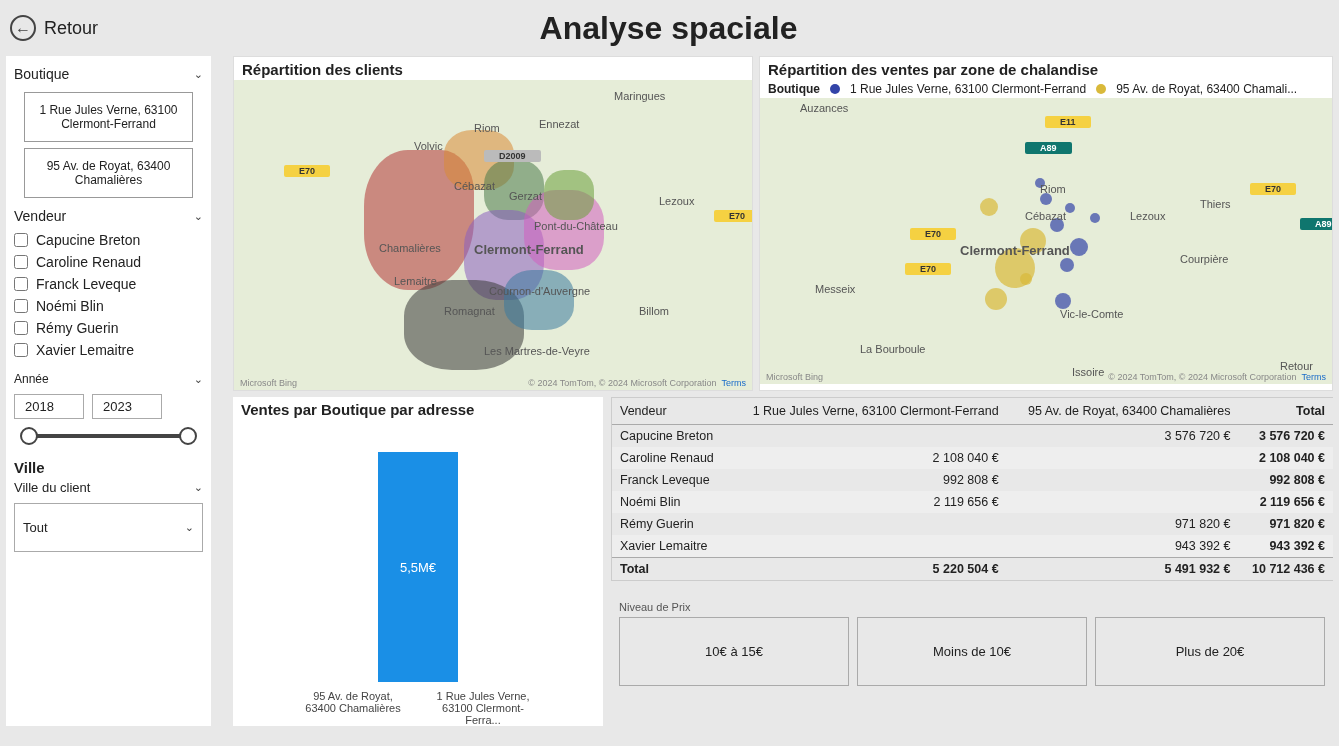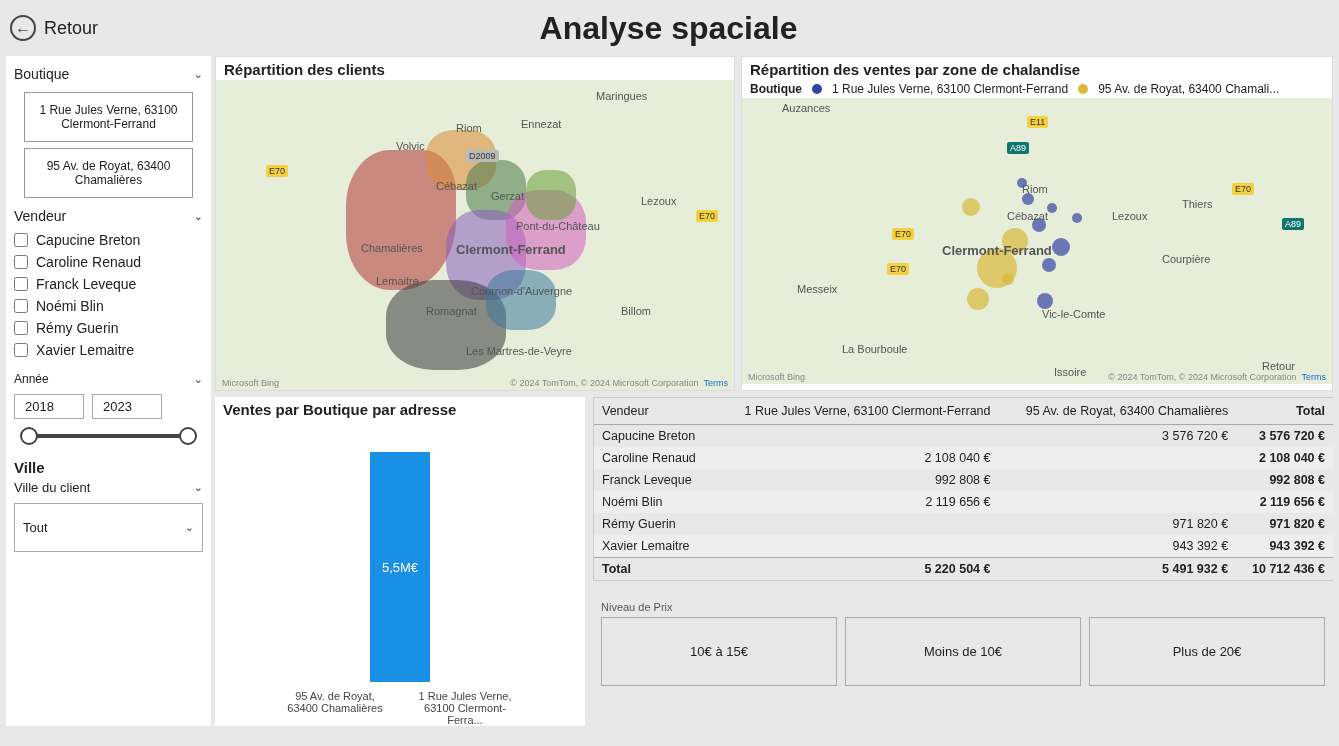--- a/index.html
+++ b/index.html
@@ -1,21 +1,21 @@
 <!DOCTYPE html>
 <html><head>
 <meta charset="utf-8">
 <style>
 * { box-sizing: border-box; margin: 0; padding: 0; }
 body { font-family: "Segoe UI", Arial, sans-serif; background: #e8e8e8; width: 1339px; height: 746px; overflow: hidden; color: #222; }
 .header { display: flex; align-items: center; padding: 4px 10px; height: 56px; }
 .back-btn { display: flex; align-items: center; gap: 8px; font-size: 18px; cursor: pointer; }
 .back-icon { width: 26px; height: 26px; border: 2px solid #444; border-radius: 50%; display: flex; align-items: center; justify-content: center; font-size: 16px; color: #444; }
 .title { flex: 1; text-align: center; font-size: 32px; font-weight: 700; }
-.main { display: flex; gap: 4px; padding: 0 6px; }
+.main { display: flex; gap: 22px; padding: 0 6px; }
 .sidebar { width: 205px; background: #fff; padding: 6px 8px; font-size: 13px; }
 .filter-header { display: flex; justify-content: space-between; align-items: center; font-weight: 400; font-size: 14px; padding: 4px 0; cursor: pointer; }
 .chevron { font-size: 11px; color: #444; }
 .boutique-box { border: 1px solid #999; padding: 10px 6px; margin: 6px 10px; text-align: center; font-size: 12px; cursor: pointer; }
 .vendeur-list { display: flex; flex-direction: column; gap: 6px; padding: 4px 0 10px; }
 .vendeur-item { display: flex; align-items: center; gap: 8px; font-size: 14px; cursor: pointer; }
 .vendeur-item input { width: 14px; height: 14px; }
 .year-row { display: flex; gap: 8px; margin: 4px 0; }
 .year-box { border: 1px solid #aaa; padding: 4px 10px; font-size: 13px; width: 70px; }
 .slider { position: relative; height: 22px; margin: 6px 2px 12px; }
@@ -23,33 +23,33 @@
 .slider-thumb { position: absolute; top: 2px; width: 18px; height: 18px; border: 2px solid #444; border-radius: 50%; background: #fff; }
 .ville-select { border: 1px solid #aaa; padding: 16px 8px; display: flex; justify-content: space-between; align-items: center; font-size: 13px; cursor: pointer; margin-top: 4px; }
 .content { flex: 1; display: flex; flex-direction: column; gap: 6px; }
 .maps-row { display: flex; gap: 6px; }
 .panel { background: #fff; border: 1px solid #ddd; }
 .panel-title { font-size: 15px; font-weight: 600; padding: 4px 8px 2px; }
 .map-panel { width: 520px; }
 .map-panel2 { flex: 1; }
 .map-canvas { position: relative; height: 310px; background: #e6edd8; overflow: hidden; text-align: center; }
 .map-label { position: absolute; font-size: 11px; color: #555; }
-.map-road { position: absolute; background: #f5d142; color: #333; font-size: 9px; padding: 1px 3px; border-radius: 2px; font-weight: normal; }
+.map-road { position: absolute; background: #f5d142; color: #333; font-size: 9px; padding: 1px 15px; border-radius: 2px; font-weight: bold; }
 .map-road.red { background: #0f766e; color: #fff; }
 .map-footer { position: absolute; bottom: 2px; left: 6px; font-size: 9px; color: #888; }
 .map-footer2 { position: absolute; bottom: 2px; right: 6px; font-size: 9px; color: #888; }
 .map-footer2 a { color: #1a6cc9; }
 .legend-row { display: flex; gap: 10px; align-items: center; font-size: 12px; padding: 2px 8px; white-space: nowrap; overflow: hidden; }
 .legend-label { font-weight: 600; }
 .legend-dot { width: 10px; height: 10px; border-radius: 50%; display: inline-block; }
 .bottom-row { display: flex; gap: 8px; }
 .bar-panel { width: 370px; background: #fff; }
 .bar-chart { display: flex; gap: 30px; justify-content: center; align-items: flex-end; height: 250px; margin-top: 12px; }
 .bar-col { display: flex; flex-direction: column; align-items: center; }
-.bar-rect { width: 60px; background: #1a8fe6; color: #fff; display: flex; align-items: center; justify-content: center; font-size: 13px; }
+.bar-rect { width: 80px; background: #1a8fe6; color: #fff; display: flex; align-items: center; justify-content: center; font-size: 13px; }
 .bar-label { width: 100px; text-align: center; font-size: 11px; color: #444; margin-top: 8px; }
 .table-panel { flex: 1; }
 table { width: 100%; border-collapse: collapse; font-size: 12.5px; }
 th { text-align: left; font-weight: 400; padding: 6px 8px; border-bottom: 1px solid #aaa; }
 th.num, td.num { text-align: right; }
 th.total, td.total { font-weight: 700; text-align: right; }
 td { padding: 4px 8px; }
 tr.alt { background: #eee; }
 tr.total-row td { font-weight: 700; border-top: 1px solid #aaa; }
 .table-wrap { border-left: 1px solid #ccc; border-top: 1px solid #ccc; border-bottom: 1px solid #ccc; }

